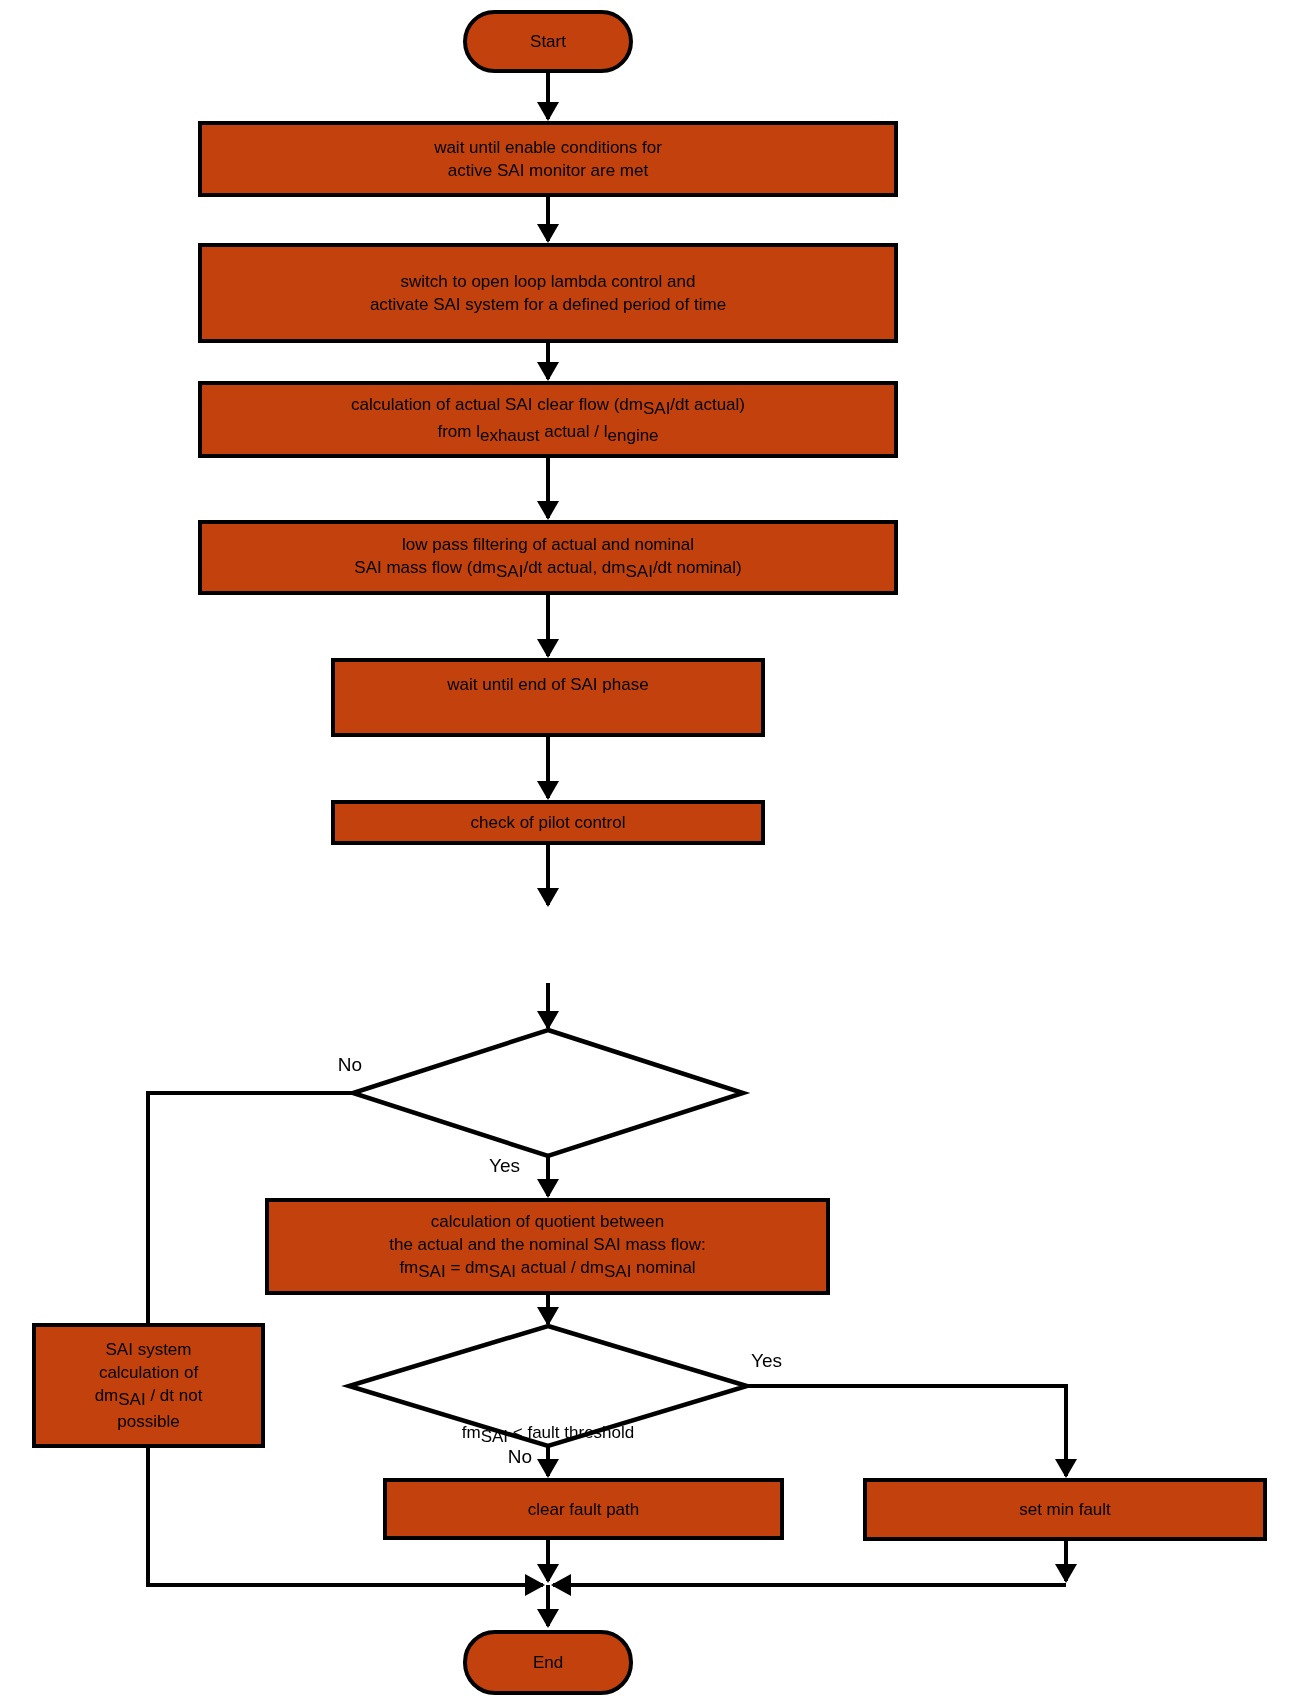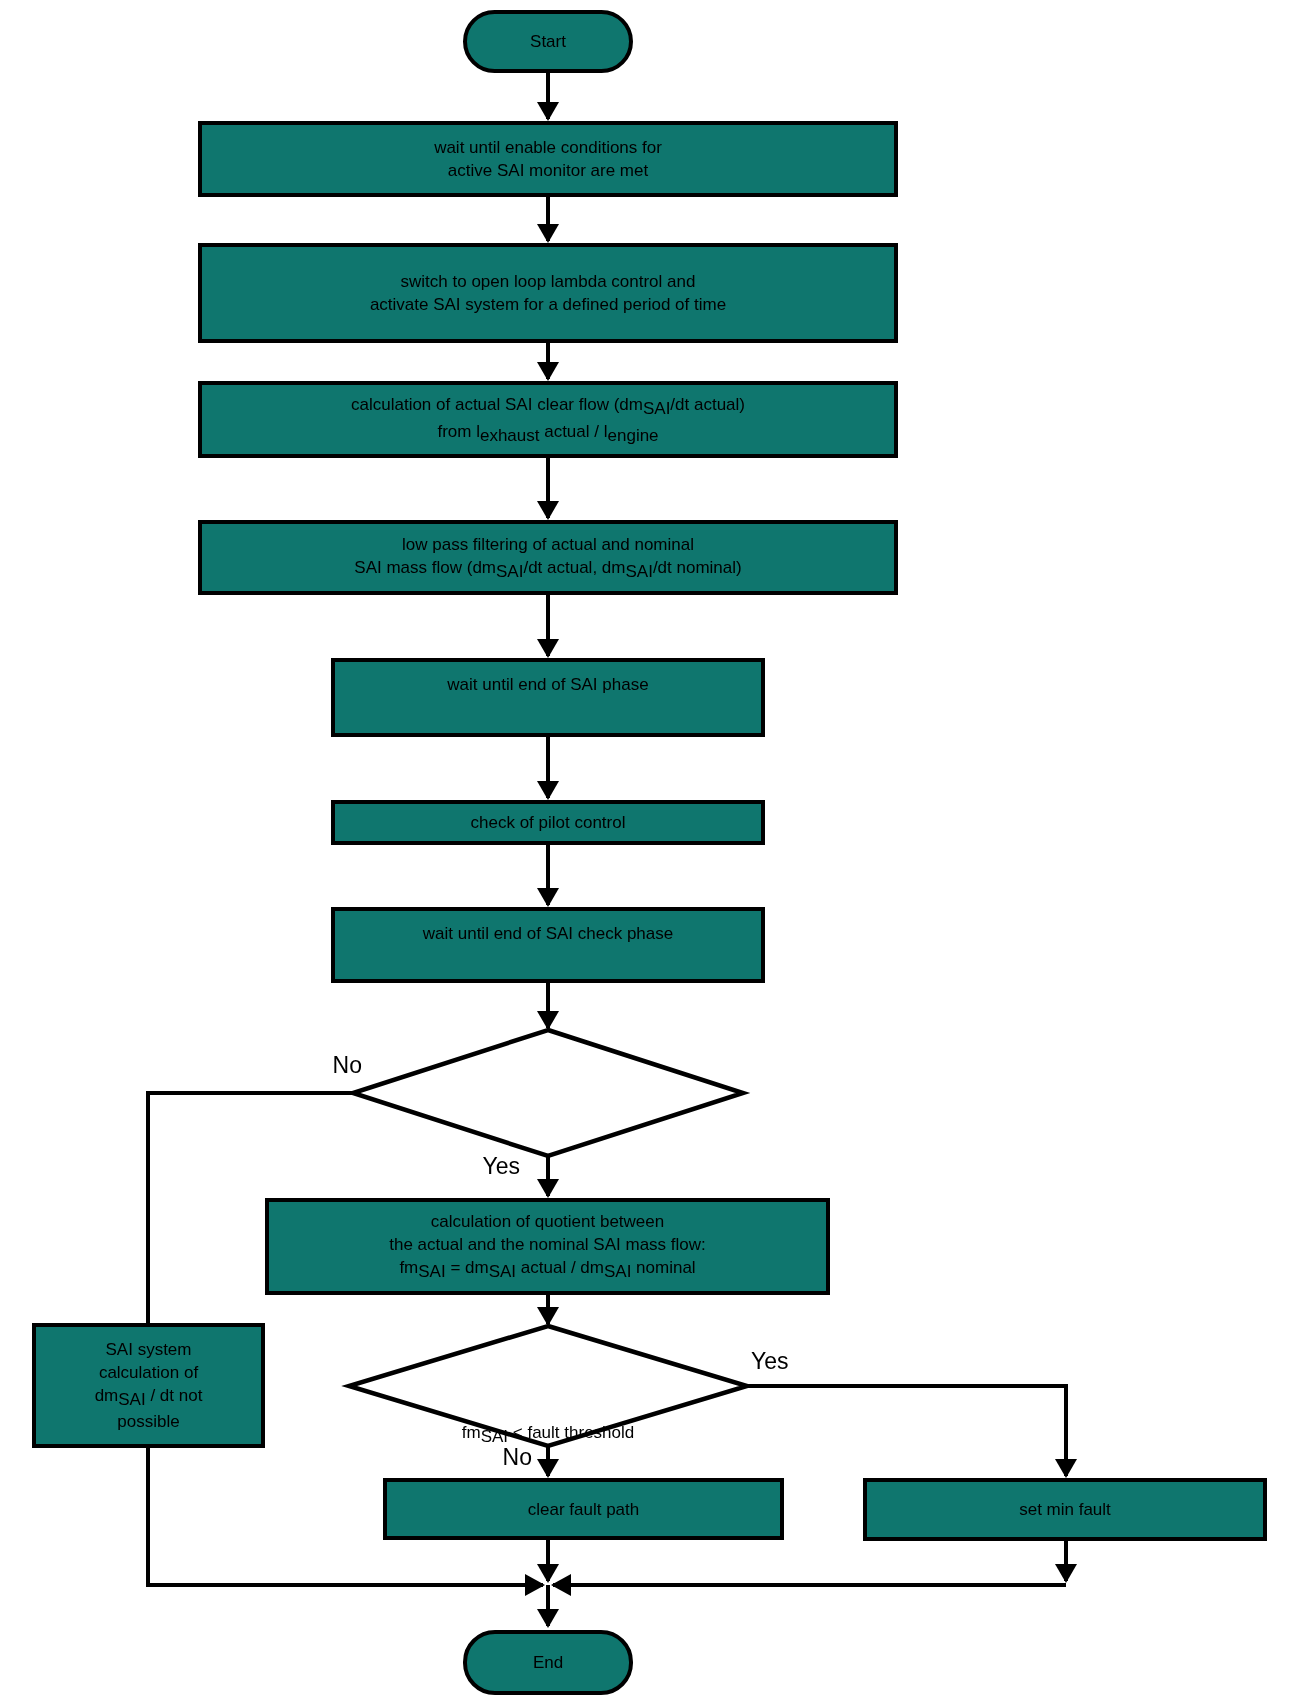--- a/index.html
+++ b/index.html
@@ -32,21 +32,21 @@
   }
   #connectors polygon.diamond {
     fill: #ffffff;
     stroke: #000000;
     stroke-width: 4.5;
     stroke-linejoin: miter;
   }
   .node {
     position: absolute;
     box-sizing: border-box;
-    background: #0f766e;
+    background: #c2410c;
     border: 4px solid #000000;
     display: flex;
     flex-direction: column;
     justify-content: center;
     align-items: center;
     text-align: center;
     font-size: 17px;
     line-height: 23px;
   }
   .node.top-align {
@@ -63,21 +63,21 @@
   }
   .dtext {
     position: absolute;
     text-align: center;
     font-size: 17px;
     line-height: 23px;
     white-space: pre;
   }
   .edge-label {
     position: absolute;
-    font-size: 23px;
+    font-size: 19px;
     line-height: 20px;
   }
   .al-r { text-align: right; }
   .al-l { text-align: left; }
 </style>
 </head>
 <body>
 
 <div id="canvas">
 
@@ -150,23 +150,20 @@
   </div>
 
   <div class="node top-align" style="left:331px; top:658px; width:434px; height:79px;">
     <div class="tline"><span>wait until end of SAI phase</span></div>
   </div>
 
   <div class="node" style="left:331px; top:800px; width:434px; height:45px;">
     <div class="tline"><span>check of pilot control</span></div>
   </div>
 
-  <div class="node top-align" style="left:331px; top:907px; width:434px; height:76px;">
-    <div class="tline"><span>wait until end of SAI check phase</span></div>
-  </div>
 
   <div class="edge-label al-r" style="left:302px; top:1055px; width:60px;"><span>No</span></div>
   <div class="edge-label al-r" style="left:458px; top:1156px; width:62px;"><span>Yes</span></div>
 
   <div class="node" style="left:265px; top:1198px; width:565px; height:97px;">
     <div class="tline"><span>calculation of quotient between</span></div>
     <div class="tline"><span>the actual and the nominal SAI mass flow:</span></div>
     <div class="tline"><span>fm</span><span class="sub">SAI</span><span> = dm</span><span class="sub">SAI</span><span> actual / dm</span><span class="sub">SAI</span><span> nominal</span></div>
   </div>
 

